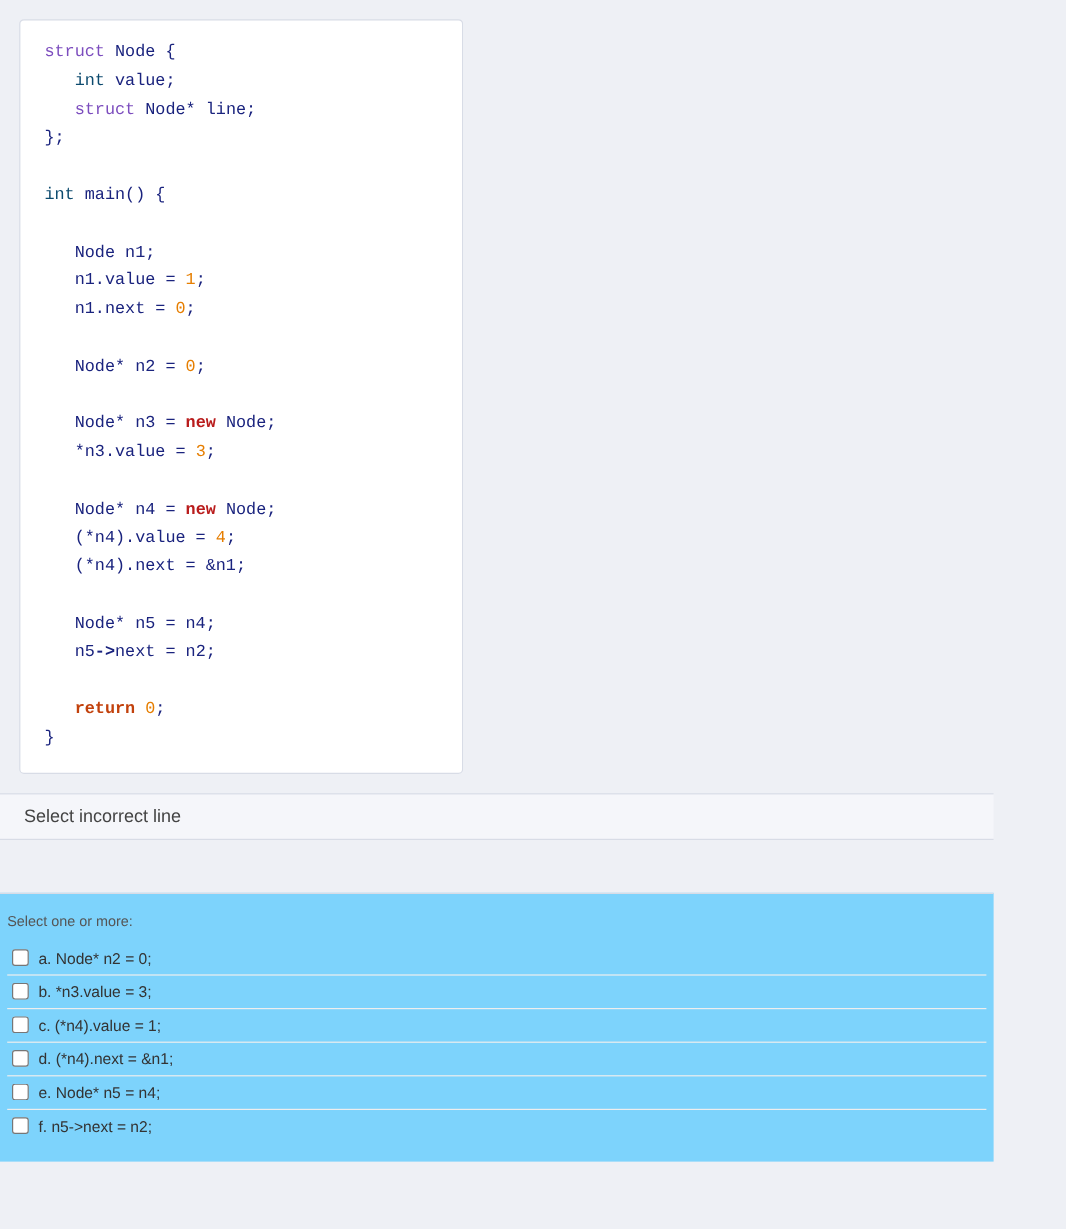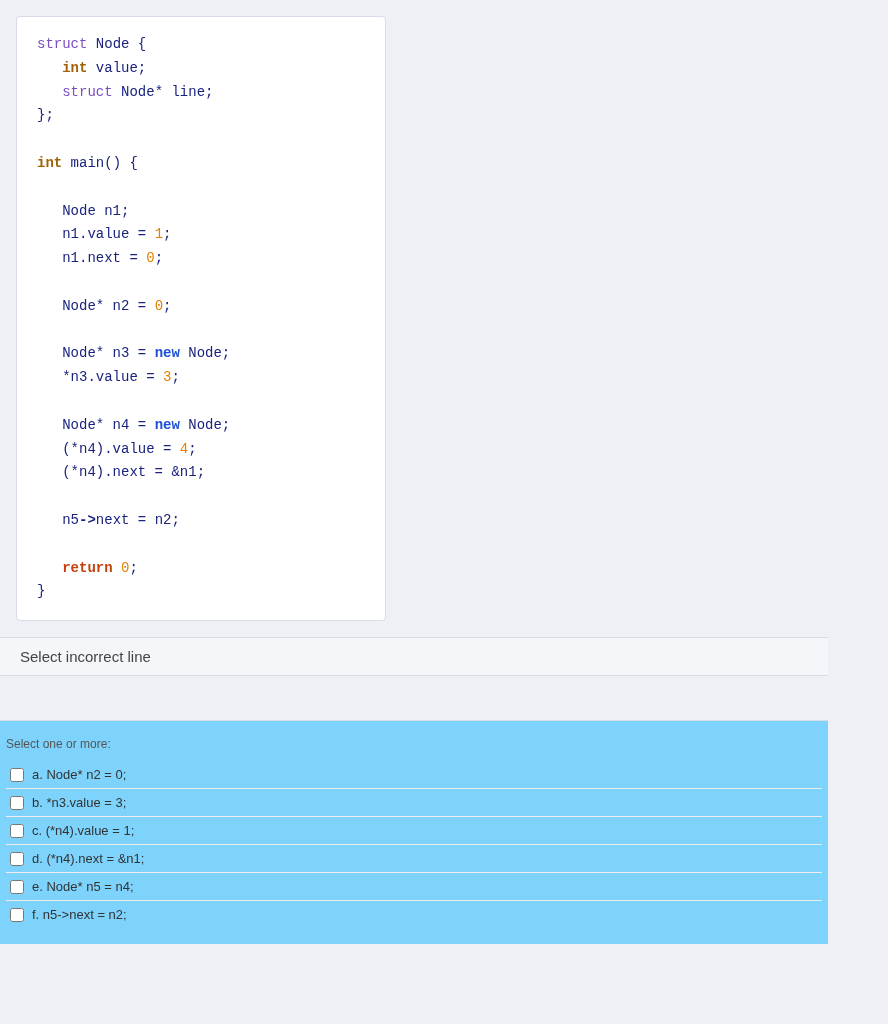--- a/index.html
+++ b/index.html
@@ -39,22 +39,22 @@
       background: #eef0f5;
       min-height: 400px;
     }
 
     .code-line {
       white-space: pre;
     }
 
     
     .kw-struct   { color: #7c4dbe; font-weight: normal; }
-    .kw-int      { color: #a16207; font-weight: bold; margin-top: 20px; }
-    .kw-new      { color: #1d4ed8; font-weight: bold; }
+    .kw-int      { color: #0c4a6e; font-weight: normal; margin-top: 20px; }
+    .kw-new      { color: #b91c1c; font-weight: bold; }
     .kw-return   { color: #c2410c; font-weight: bold; }
     .plain       { color: #1a237e; }
     .number      { color: #e67e00; }
     .arrow       { color: #1a237e; font-weight: bold; }
 
     .question-section {
       background: #7dd3fc;
       border-top: 1px solid #d8dce6;
       padding: 16px 6px;
       margin-top: 44px;
@@ -119,20 +119,21 @@
         <div class="code-line">&nbsp;</div>
         <div class="code-line"><span class="plain">   Node* n2 = </span><span class="number">0</span><span class="plain">;</span></div>
         <div class="code-line">&nbsp;</div>
         <div class="code-line"><span class="plain">   Node* n3 = </span><span class="kw-new">new</span><span class="plain"> Node;</span></div>
         <div class="code-line"><span class="plain">   *n3.value = </span><span class="number">3</span><span class="plain">;</span></div>
         <div class="code-line">&nbsp;</div>
         <div class="code-line"><span class="plain">   Node* n4 = </span><span class="kw-new">new</span><span class="plain"> Node;</span></div>
         <div class="code-line"><span class="plain">   (*n4).value = </span><span class="number">4</span><span class="plain">;</span></div>
         <div class="code-line"><span class="plain">   (*n4).next = &amp;n1;</span></div>
         <div class="code-line">&nbsp;</div>
+        <div class="code-line"><span class="plain">   Node* n5 = n4;</span></div>
         <div class="code-line"><span class="plain">   n5</span><span class="arrow">-&gt;</span><span class="plain">next = n2;</span></div>
         <div class="code-line">&nbsp;</div>
         <div class="code-line"><span class="plain">   </span><span class="kw-return">return</span><span class="plain"> </span><span class="number">0</span><span class="plain">;</span></div>
         <div class="code-line"><span class="plain">}</span></div>
       </div>
     <div class="right-panel"></div>
   </div>
 
   <div class="section-header">
     <span>Select incorrect line</span>

